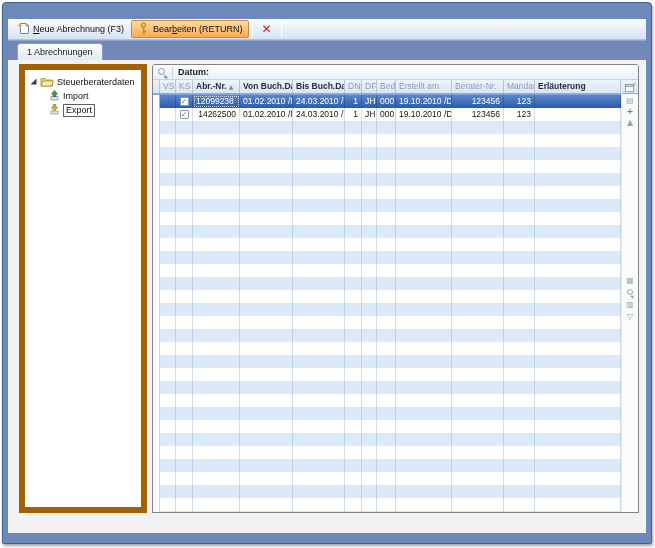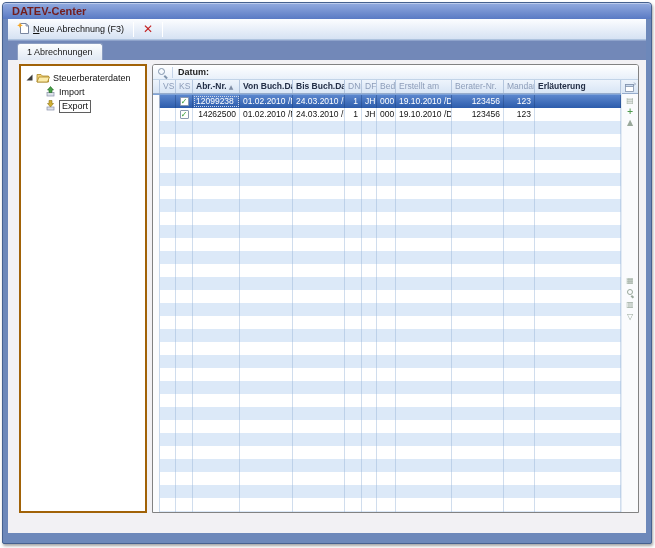--- a/index.html
+++ b/index.html
@@ -29,21 +29,21 @@
   .tabstrip { height:20px; flex:0 0 20px; background:#7288b8; box-shadow:inset 0 1px 0 #8fa3cb;
     display:flex; align-items:flex-end; padding-left:9px; }
   .tab { height:17px; line-height:16px; padding:0 9px; font-size:9px; color:#1a1a1a;
     background:linear-gradient(#fdfefe,#e1e9f4); border:1px solid #8c9ec2; border-bottom:none;
     border-radius:3px 3px 0 0; }
 
   .content { position:relative; flex:1; background:#f2f1f4; }
 
   
   .tree-panel { position:absolute; left:11px; top:4px; width:128px; bottom:20px;
-    background:#fff; border:2px solid #a16207; padding-top:5px; font-size:9px; color:#111; }
+    background:#fff; border:6px solid #a16207; padding-top:5px; font-size:9px; color:#111; }
   .trow { height:14px; display:flex; align-items:center; gap:3px; padding-left:5px; }
   .trow.child { padding-left:24px; }
   .focusbox { border:1px solid #5f5f5f; padding:0 2px; line-height:11px; }
 
   
   .grid-panel { position:absolute; left:144px; top:4px; right:7px; bottom:20px;
     background:#fff; border:1px solid #828282; border-radius:3px 3px 0 0; overflow:hidden;
     display:flex; flex-direction:column; }
   .filterbar { height:15px; flex:0 0 15px; display:flex; align-items:center;
     background:linear-gradient(#ffffff,#e8f0fa); border-bottom:1px solid #c2d4e8;
@@ -90,35 +90,42 @@
   .mag2 { position:relative; width:9px; height:9px; display:inline-block; }
   .mag2::before { content:''; position:absolute; left:1px; top:1px; width:4px; height:4px;
     border:1.2px solid #99a89b; border-radius:50%; }
   .mag2::after { content:''; position:absolute; left:6.5px; top:6.5px; width:3px; height:1.5px;
     background:#99a89b; transform:rotate(45deg); transform-origin:0 0; }
 </style>
 </head>
 <body>
 
 <div class="window">
-  <div class="titlebar">
-    <span>DATEV-Center</span>
-  </div>
   <div class="client">
 
     <div class="toolbar">
       <div class="tbtn">
         <span>
           <svg width="13" height="13" viewBox="0 0 13 13">
             <path d="M3.5 1.5 h5.5 l2.5 2.5 v7.5 h-8 z" fill="#fff" stroke="#7a86a0"></path>
             <path d="M9 1.5 l2.5 2.5 h-2.5 z" fill="#d7e0ee" stroke="#7a86a0" stroke-width="0.8"></path>
             <path d="M3 0.5 l0.9 1.9 1.9 0.9 -1.9 0.9 -0.9 1.9 -0.9 -1.9 -1.9 -0.9 1.9 -0.9 z" fill="#f5a623"></path>
           </svg>
         </span>
         <span class="lbl"><u>N</u>eue Abrechnung (F3)</span>
+      </div>
+      <div class="tbtn active">
+        <span>
+          <svg width="13" height="13" viewBox="0 0 13 13">
+            <circle cx="6.5" cy="3" r="2.2" fill="#f3c64a" stroke="#a87818"></circle>
+            <path d="M6.5 5 V12" stroke="#d09020" stroke-width="1.8"></path>
+            <path d="M6.5 9 h2.5 M6.5 11.5 h2" stroke="#d09020" stroke-width="1.4"></path>
+          </svg>
+        </span>
+        <span class="lbl">Bear<u>b</u>eiten (RETURN)</span>
       </div>
       <div class="sep"></div>
       <div class="tbtn">
         <span class="xglyph glyph">✕</span>
       </div>
       <div class="sep"></div>
     </div>
 
     <div class="tabstrip">
       <div class="tab">1 Abrechnungen</div>

